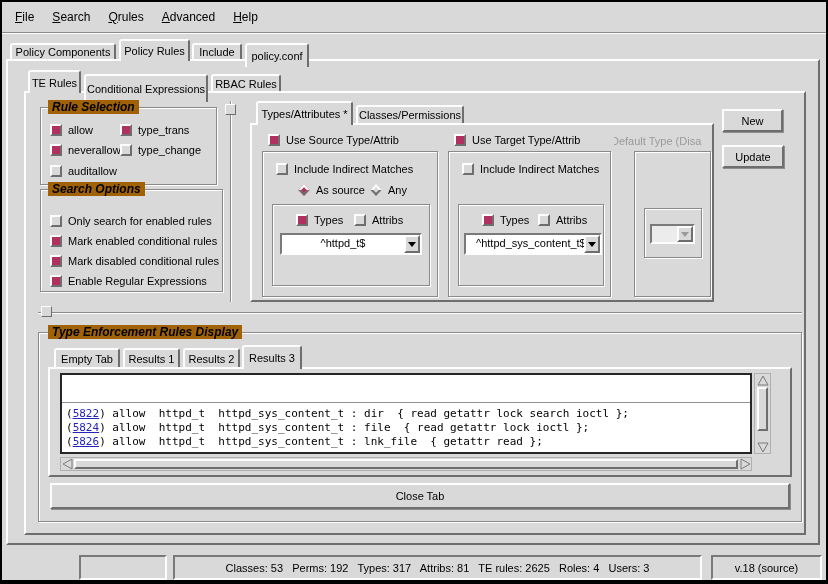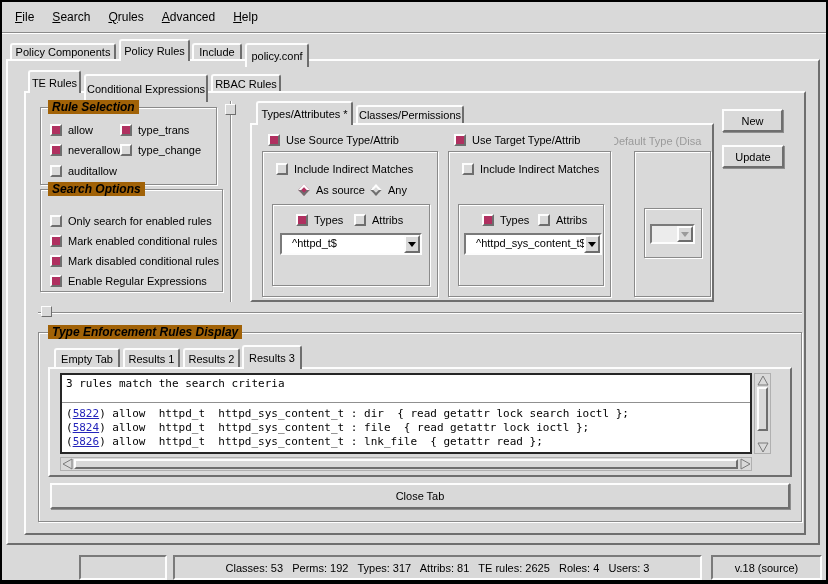--- a/index.html
+++ b/index.html
@@ -25,21 +25,21 @@
   .menusep { position:absolute; left:0; top:30px; width:100%; height:2px;
              border-top:1px solid #8a8a8a; border-bottom:1px solid #fff; }
   .cb { position:absolute; display:flex; align-items:center; gap:6px; height:14px; font-size:11px; white-space:nowrap; }
   .ind { width:12px; height:12px; flex:0 0 12px; border:2px solid; border-color:#fdfdfd #6e6e6e #6e6e6e #fdfdfd; background:#d9d9d9; }
   .ind.on { background:#b03060; }
   .rad { width:8px; height:8px; flex:0 0 8px; transform:rotate(45deg); margin:0 2px;
          border:2px solid; border-color:#fdfdfd #6e6e6e #6e6e6e #fdfdfd; background:#d9d9d9; }
   .rad.on { background:#b03060; }
   .combo { position:absolute; display:flex; background:#fff;
            border:2px solid; border-color:#7a7a7a #fdfdfd #fdfdfd #7a7a7a; }
-  .combo .val { flex:1; font-size:11px; padding:2px 10px; white-space:nowrap; overflow:hidden; }
+  .combo .val { flex:1; font-size:11px; padding:2px 10px; white-space:nowrap; overflow:hidden;text-align:center; }
   .combo .dd { width:16px; background:#d9d9d9; border:2px solid; border-color:#fdfdfd #6e6e6e #6e6e6e #fdfdfd;
                display:flex; align-items:center; justify-content:center; }
   .arr-dn { width:0; height:0; border-left:4px solid transparent; border-right:4px solid transparent; border-top:5px solid #000; }
   .combo.disabled { background:#ececec; }
   .combo.disabled .arr-dn { border-top-color:#9a9a9a; }
   .btn { position:absolute; display:flex; align-items:center; justify-content:center;
          font-size:11px; background:#d9d9d9; border:2px solid; border-color:#fdfdfd #6e6e6e #6e6e6e #fdfdfd;
          box-shadow:1px 1px 0 #8e8e8e; }
   .sash-h { position:absolute; height:0; border-top:1px solid #8a8a8a; box-shadow:0 1px 0 #fff; }
   .sash-v { position:absolute; width:0; border-left:1px solid #8a8a8a; box-shadow:1px 0 0 #fff; }
@@ -228,21 +228,20 @@
   <div class="frame" style="left:36px;top:330px;width:764px;height:190px"></div>
   <div class="ftitle" style="left:46px;top:323px">Type Enforcement Rules Display</div>
 
   <div class="page" style="left:46px;top:365px;width:744px;height:110px"></div>
   <div class="tab" style="left:52px;top:346px;width:66px;height:19px">Empty Tab</div>
   <div class="tab" style="left:121px;top:346px;width:57px;height:19px">Results 1</div>
   <div class="tab" style="left:181px;top:346px;width:57px;height:19px">Results 2</div>
   <div class="tab active" style="left:240px;top:343px;width:60px;height:24px">Results 3</div>
 
   <div class="textarea" style="left:58px;top:371px;width:692px;height:81px">
-    <div class="tline" style="top:2px">3 rules match the search criteria</div>
     <div class="sum-line"></div>
     <div class="tline" style="top:32px"><span>(</span><span class="rule-id">5822</span><span>) allow  httpd_t  httpd_sys_content_t : dir  { read getattr lock search ioctl };</span></div>
     <div class="tline" style="top:46px"><span>(</span><span class="rule-id">5824</span><span>) allow  httpd_t  httpd_sys_content_t : file  { read getattr lock ioctl };</span></div>
     <div class="tline" style="top:60px"><span>(</span><span class="rule-id">5826</span><span>) allow  httpd_t  httpd_sys_content_t : lnk_file  { getattr read };</span></div>
   </div>
 
   <div class="vsb" style="left:752px;top:371px;width:17px;height:81px">
     <span class="sicon" style="left:1px;top:0;width:13px;height:12px">
       <svg width="12" height="11">
           <polygon points="6,1 11,10 1,10" fill="#d9d9d9" stroke="#7a7a7a"></polygon>

